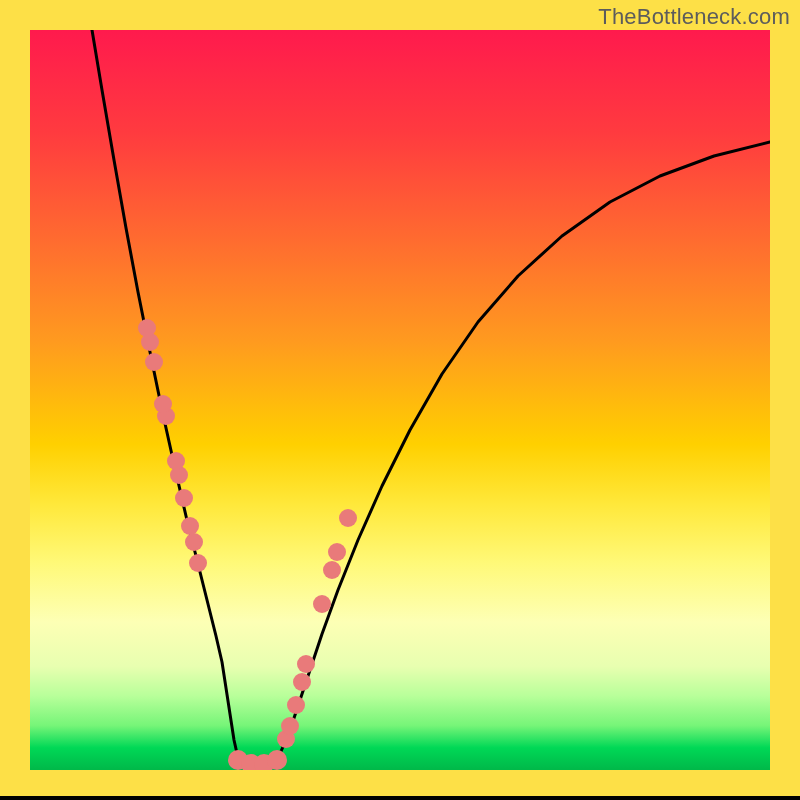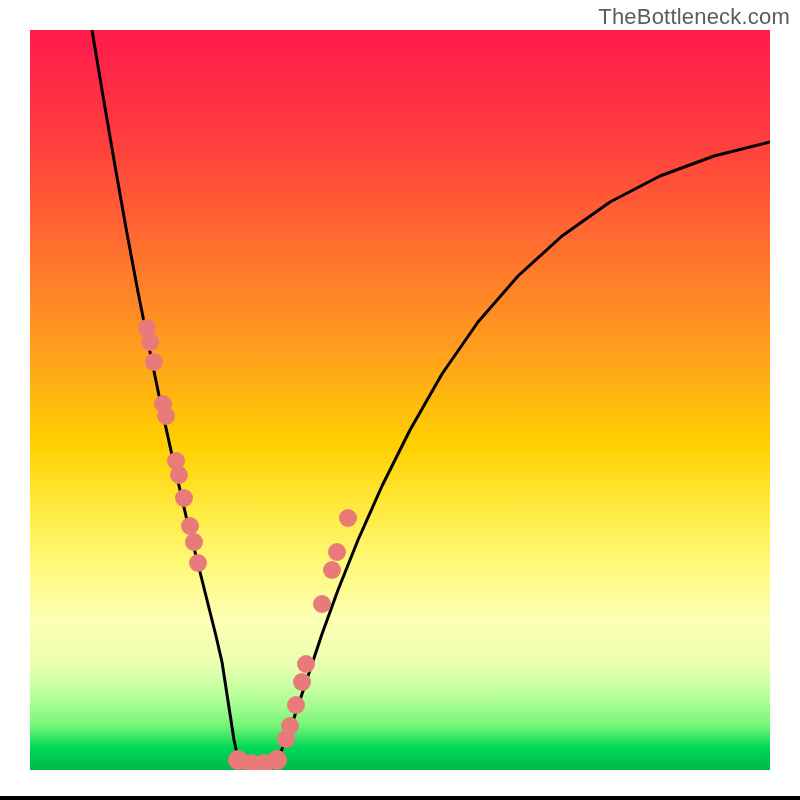--- a/index.html
+++ b/index.html
@@ -10,21 +10,21 @@
     background: #000;
     overflow: hidden;
     font-family: Arial, Helvetica, sans-serif;
   }
   .frame {
     position: absolute;
     left: 0;
     top: 0;
     width: 800px;
     height: 796px;
-    background: #ffffff;
+    background: #fde047;
   }
   .plot {
     position: absolute;
     left: 30px;
     top: 30px;
     width: 740px;
     height: 740px;
     background: linear-gradient(
       to bottom,
       #ff1a4d 0%,

